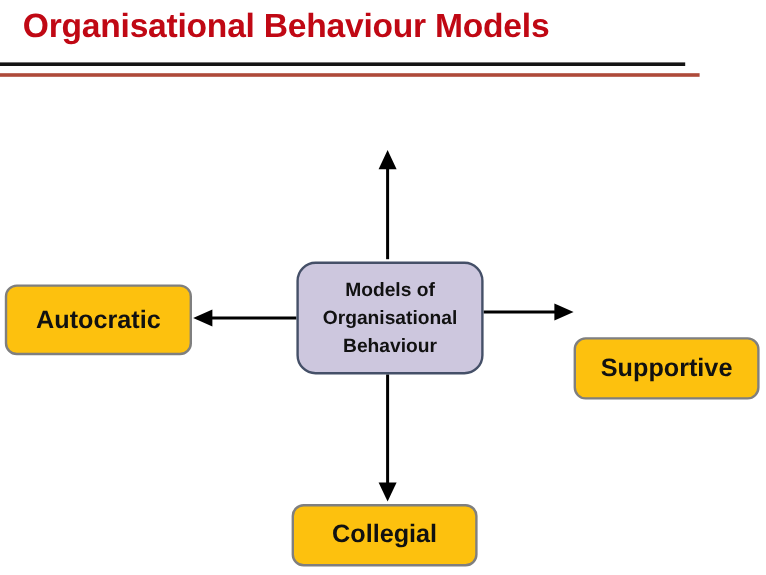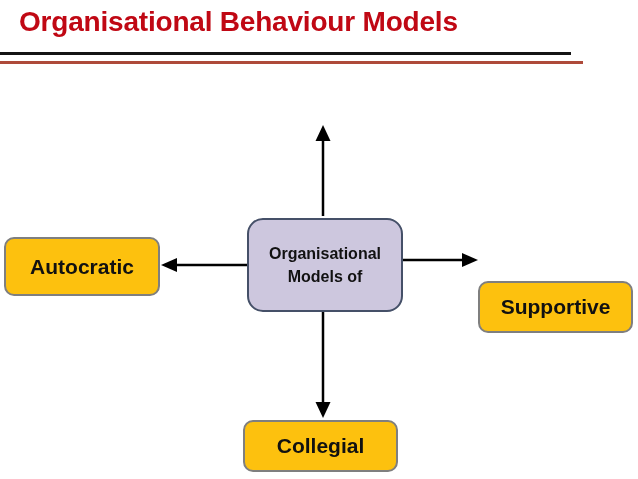--- a/index.html
+++ b/index.html
@@ -131,17 +131,18 @@
 
   <div class="node node-right">
     <span>Supportive</span>
   </div>
 
   <div class="node node-bottom">
     <span>Collegial</span>
   </div>
 
   <div class="node-center">
+    <div>Models of</div>
     <div>Organisational</div>
-    <div>Models of</div>
+    <div>Behaviour</div>
   </div>
 
 </div>
 
 </body></html>

